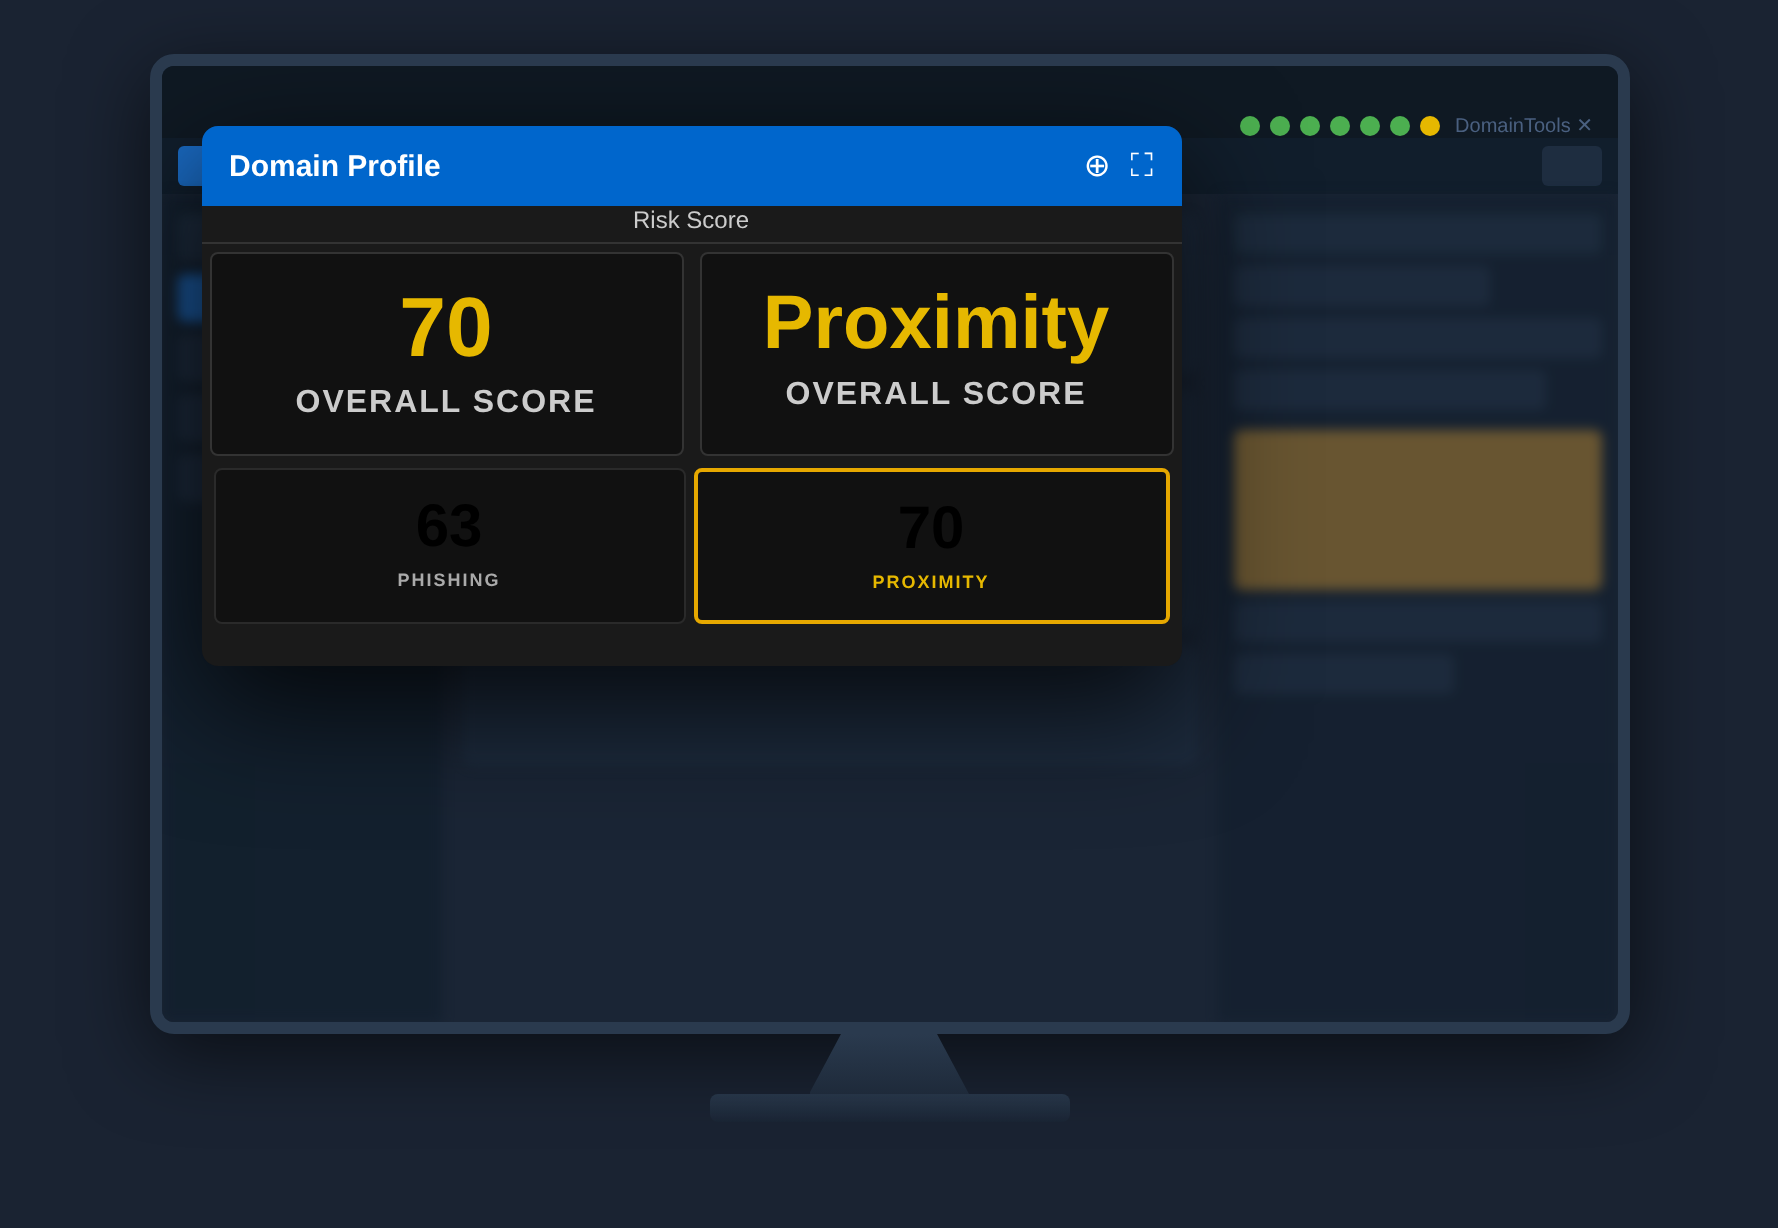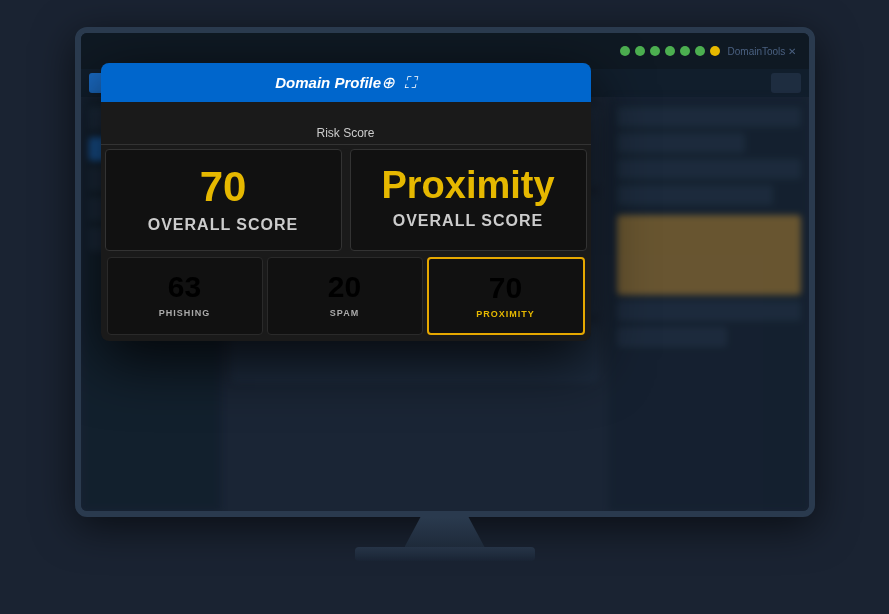--- a/index.html
+++ b/index.html
@@ -42,21 +42,21 @@
       inset: 0;
       background: #1a2535;
       display: flex;
       flex-direction: column;
     }
 
     .bg-topbar {
       height: 36px;
       background: #0f1923;
       display: flex;
-      align-items: center;
+      align-items: flex-end;
       padding: 0 12px;
       gap: 8px;
     }
 
     .bg-dots {
       display: flex;
       gap: 5px;
       align-items: center;
     }
 
@@ -150,22 +150,21 @@
       overflow: hidden;
       box-shadow: 0 20px 60px rgba(0,0,0,0.8);
       z-index: 10;
     }
 
     .panel-header {
       background: #0066cc;
       padding: 10px 14px;
       display: flex;
       align-items: center;
-      justify-content: center;
-      font-style: italic;
+      justify-content: space-between;
     }
 
     .panel-title {
       color: #ffffff;
       font-size: 15px;
       font-weight: bold;
     }
 
     .panel-icons {
       display: flex;
@@ -176,21 +175,21 @@
     .panel-icon {
       color: white;
       font-size: 16px;
       cursor: pointer;
     }
 
     .risk-score-label {
       text-align: center;
       color: #cccccc;
       font-size: 12px;
-      padding: 24px 0 4px;
+      padding: 0 0 4px;
       border-bottom: 1px solid #333;
     }
 
     .scores-row {
       display: flex;
       gap: 0;
     }
 
     .score-card {
       flex: 1;
@@ -220,21 +219,21 @@
       color: #cccccc;
       font-size: 16px;
       font-weight: bold;
       letter-spacing: 1px;
       text-transform: uppercase;
     }
 
     .sub-scores-row {
       display: flex;
       gap: 0;
-      padding: 0 4px 4px;
+      padding: 0 4px 19px;
     }
 
     .sub-score-card {
       flex: 1;
       background: #111111;
       padding: 14px 8px;
       text-align: center;
       border: 1px solid #2a2a2a;
       margin: 2px;
       border-radius: 4px;
@@ -391,24 +390,20 @@
           <div class="score-value text-yellow">Proximity</div>
           <div class="score-label">OVERALL SCORE</div>
         </div>
       </div>
 
       <div class="sub-scores-row">
         <div class="sub-score-card">
           <div class="sub-score-value yellow">63</div>
           <div class="sub-score-label">PHISHING</div>
         </div>
-        <div class="sub-score-card">
-          <div class="sub-score-value green">20</div>
-          <div class="sub-score-label">SPAM</div>
-        </div>
         <div class="sub-score-card highlighted">
           <div class="sub-score-value yellow">70</div>
           <div class="sub-score-label" style="color:#e6b800;">PROXIMITY</div>
         </div>
       </div>
 
     </div>
 
   </div>
 

